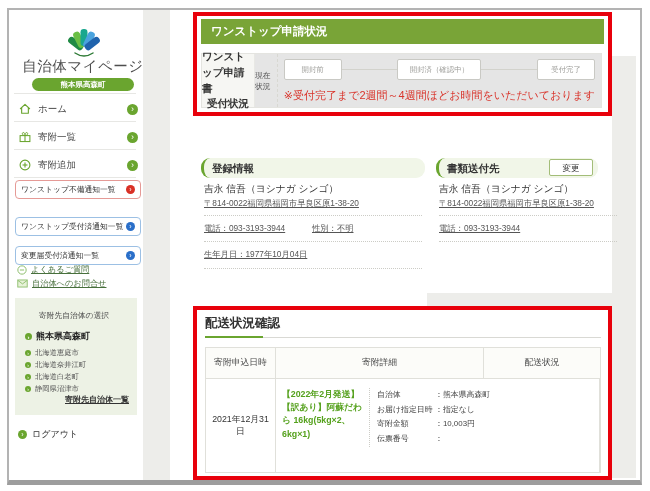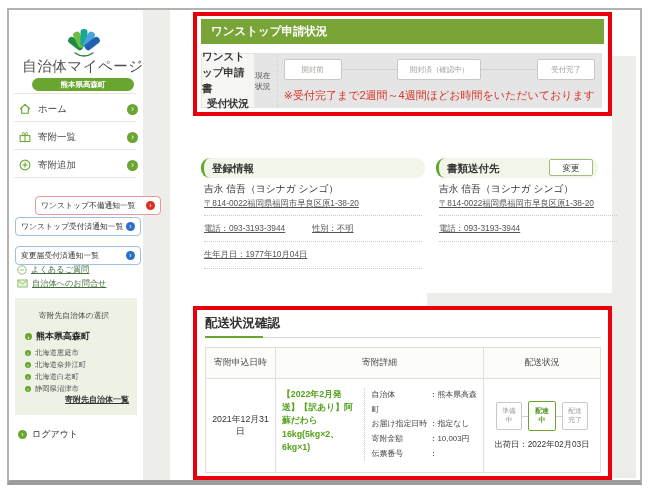--- a/index.html
+++ b/index.html
@@ -159,21 +159,21 @@
           <circle cx="10" cy="10" r="7" fill="none" stroke="#6aa52f" stroke-width="1.6"></circle>
           <line x1="10" y1="6.5" x2="10" y2="13.5" stroke="#6aa52f" stroke-width="1.6"></line>
           <line x1="6.5" y1="10" x2="13.5" y2="10" stroke="#6aa52f" stroke-width="1.6"></line>
         </svg>
     </span>
     <span class="menu-label">寄附追加</span>
     <span class="cir g s11 menu-chev">›</span>
   </div>
   <div class="abs sep" style="top:177px;"></div>
 
-  <div class="abs notice-btn nb-red" style="top:196px;margin-left:20px;">
+  <div class="abs notice-btn nb-red" style="top:180px;">
     <span class="lbl">ワンストップ不備通知一覧</span>
     <span class="cir r s9">›</span>
   </div>
   <div class="abs notice-btn nb-blue" style="top:217px;">
     <span class="lbl">ワンストップ受付済通知一覧</span>
     <span class="cir b s9">›</span>
   </div>
   <div class="abs notice-btn nb-blue" style="top:246px;">
     <span class="lbl">変更届受付済通知一覧</span>
     <span class="cir b s9">›</span>
@@ -284,39 +284,18 @@
           <div class="prod-link">【2022年2月発送】【訳あり】阿蘇だわら 16kg(5kg×2、6kg×1)</div>
           <div class="detail-div"></div>
           <div>
             <div class="kv"><span class="k">自治体</span><span>：熊本県高森町</span></div>
             <div class="kv"><span class="k">お届け指定日時</span><span>：指定なし</span></div>
             <div class="kv"><span class="k">寄附金額</span><span>：10,003円</span></div>
             <div class="kv"><span class="k">伝票番号</span><span>：</span></div>
           </div>
         </div>
       </div>
-      <div class="sh-cell c3">
-        <div class="ship-status">
-          <div class="mini-steps">
-            <div class="mini-box">
-              <span>準備</span>
-              <span>中</span>
-            </div>
-            <div class="mini-line"></div>
-            <div class="mini-box active">
-              <span>配達</span>
-              <span>中</span>
-            </div>
-            <div class="mini-line"></div>
-            <div class="mini-box">
-              <span>配達</span>
-              <span>完了</span>
-            </div>
-          </div>
-          <div class="shipped">出荷日：2022年02月03日</div>
-        </div>
-      </div>
     </div>
   </div>
 
   <div class="abs hl" style="left:193px;top:12px;width:419px;height:104px;box-sizing:border-box;"></div>
   <div class="abs hl" style="left:193px;top:306px;width:419px;height:174px;box-sizing:border-box;"></div>
 </div>
 
 </body></html>

